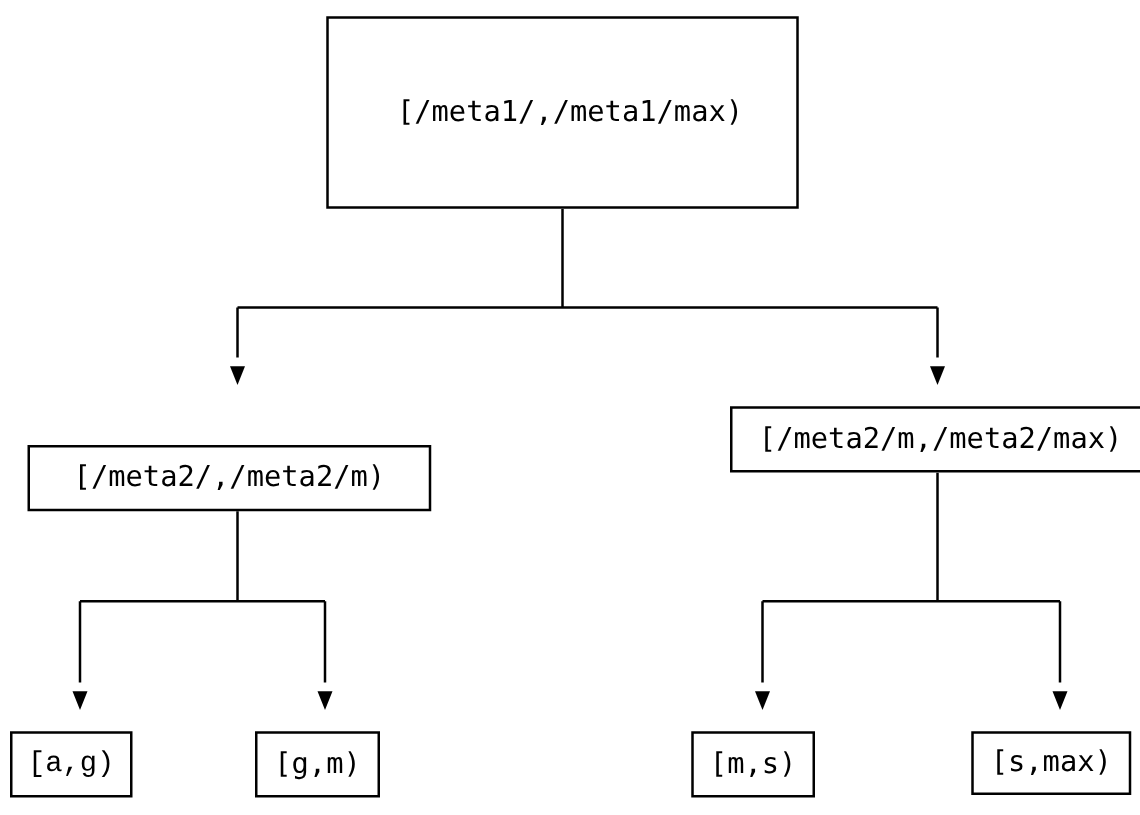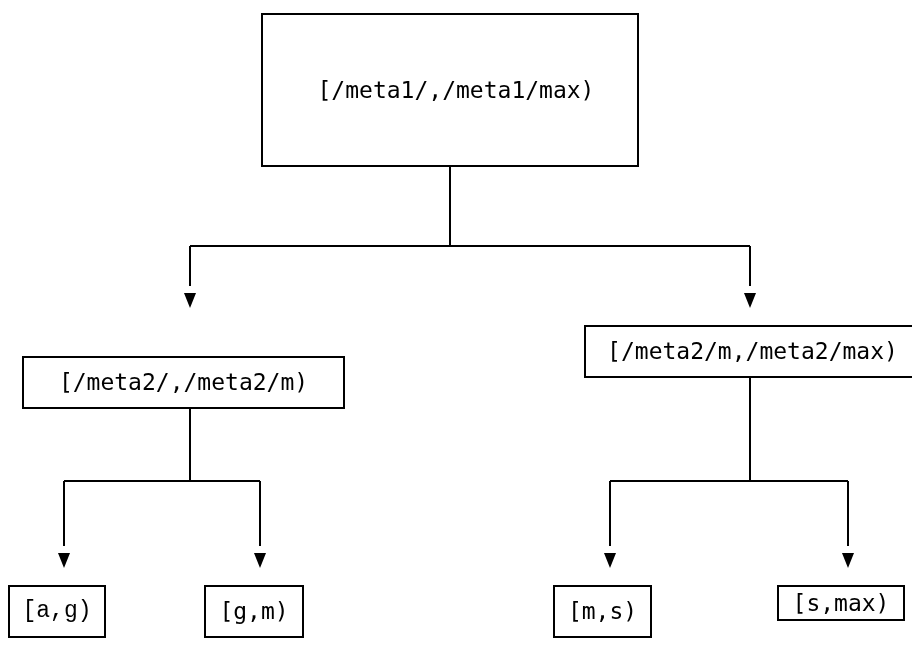--- a/index.html
+++ b/index.html
@@ -34,21 +34,21 @@
     line-height: 1;
     color: #000000;
     white-space: nowrap;
   }
   .node-root   { left: 261px; top: 13px;  width: 378px; height: 154px; padding-left: 12px; }
   .node-left   { left: 22px;  top: 325px; width: 323px; height: 53px; margin-top: 31px;  }
   .node-right  { left: 568px; top: 325px; width: 337px; height: 53px; margin-left: 16px;  }
   .node-leaf-ag   { left: 8px;   top: 585px; width: 98px;  height: 53px; font-family: Liberation Mono, monospace; }
   .node-leaf-gm   { left: 204px; top: 585px; width: 100px; height: 53px; }
   .node-leaf-ms   { left: 553px; top: 585px; width: 99px;  height: 53px; }
-  .node-leaf-smax { left: 777px; top: 585px; width: 128px; height: 36px; }
+  .node-leaf-smax { left: 777px; top: 585px; width: 128px; height: 51px; }
 </style>
 </head>
 <body>
 
 <div class="canvas">
 
   <svg class="edges" viewBox="0 0 912 652" fill="none" stroke="#000000" stroke-width="2">
 
     <path d="M450 167 L450 246"></path>
     <path d="M190 246 L750 246"></path>

